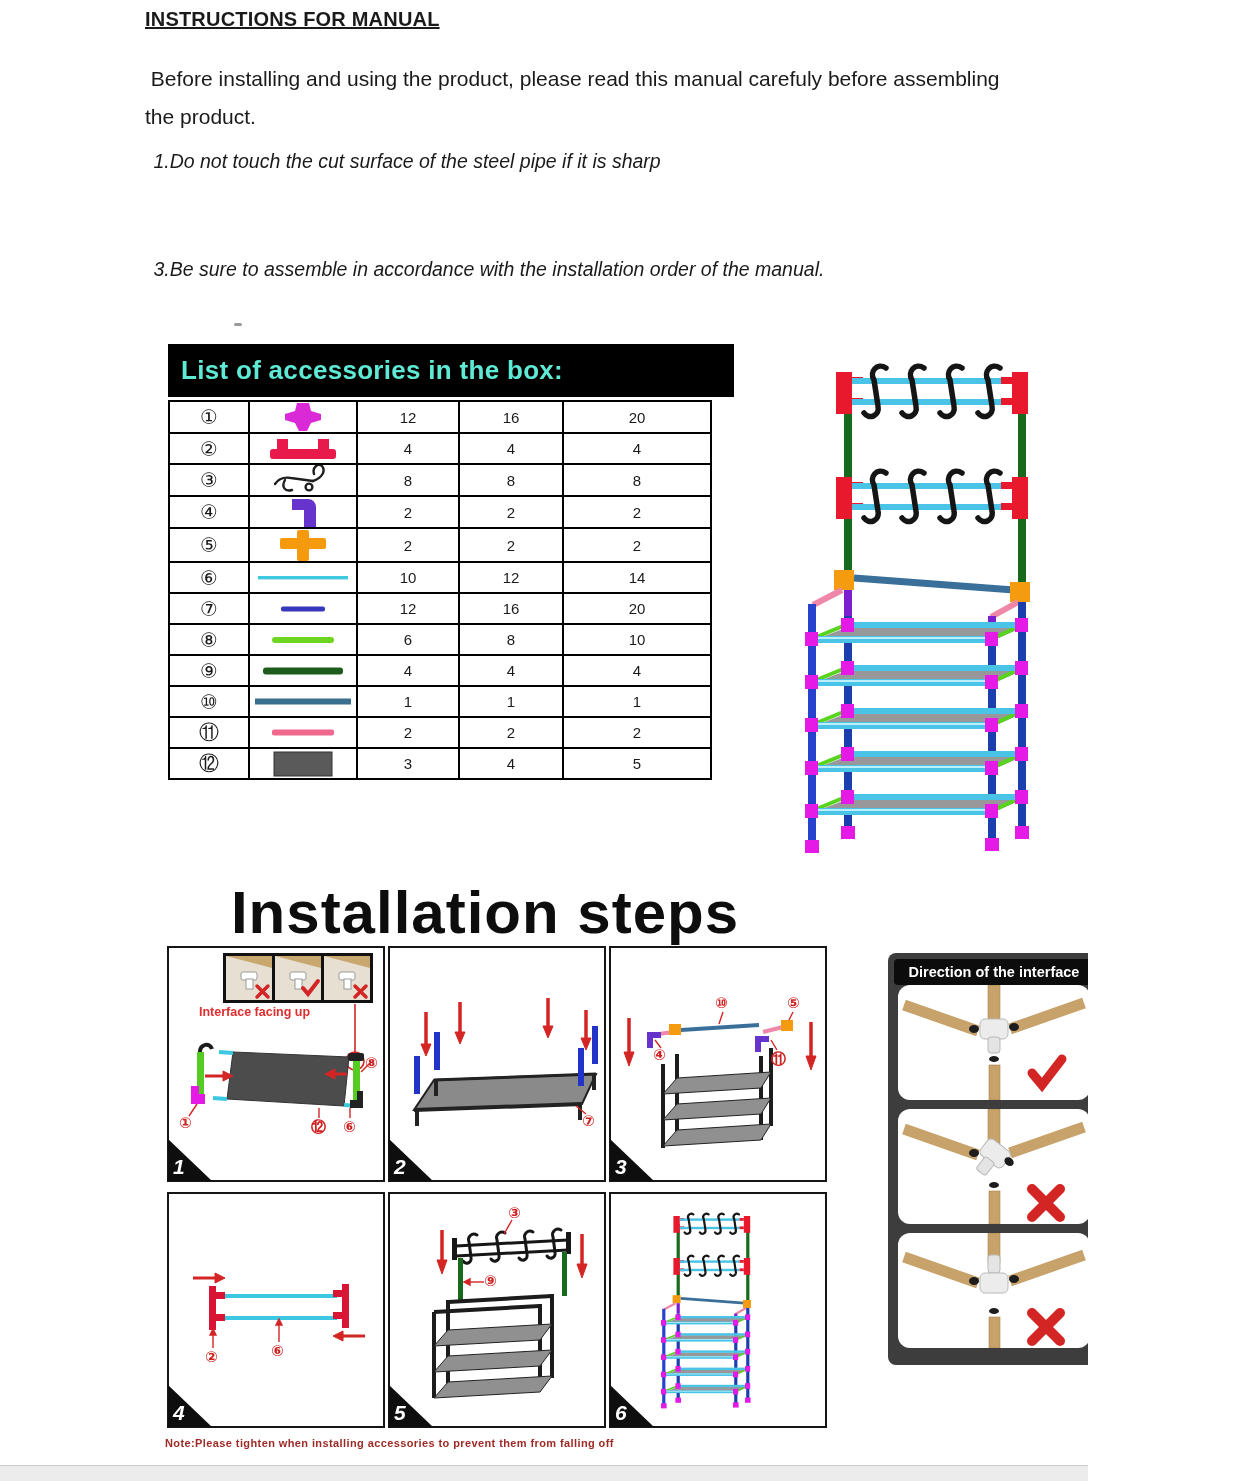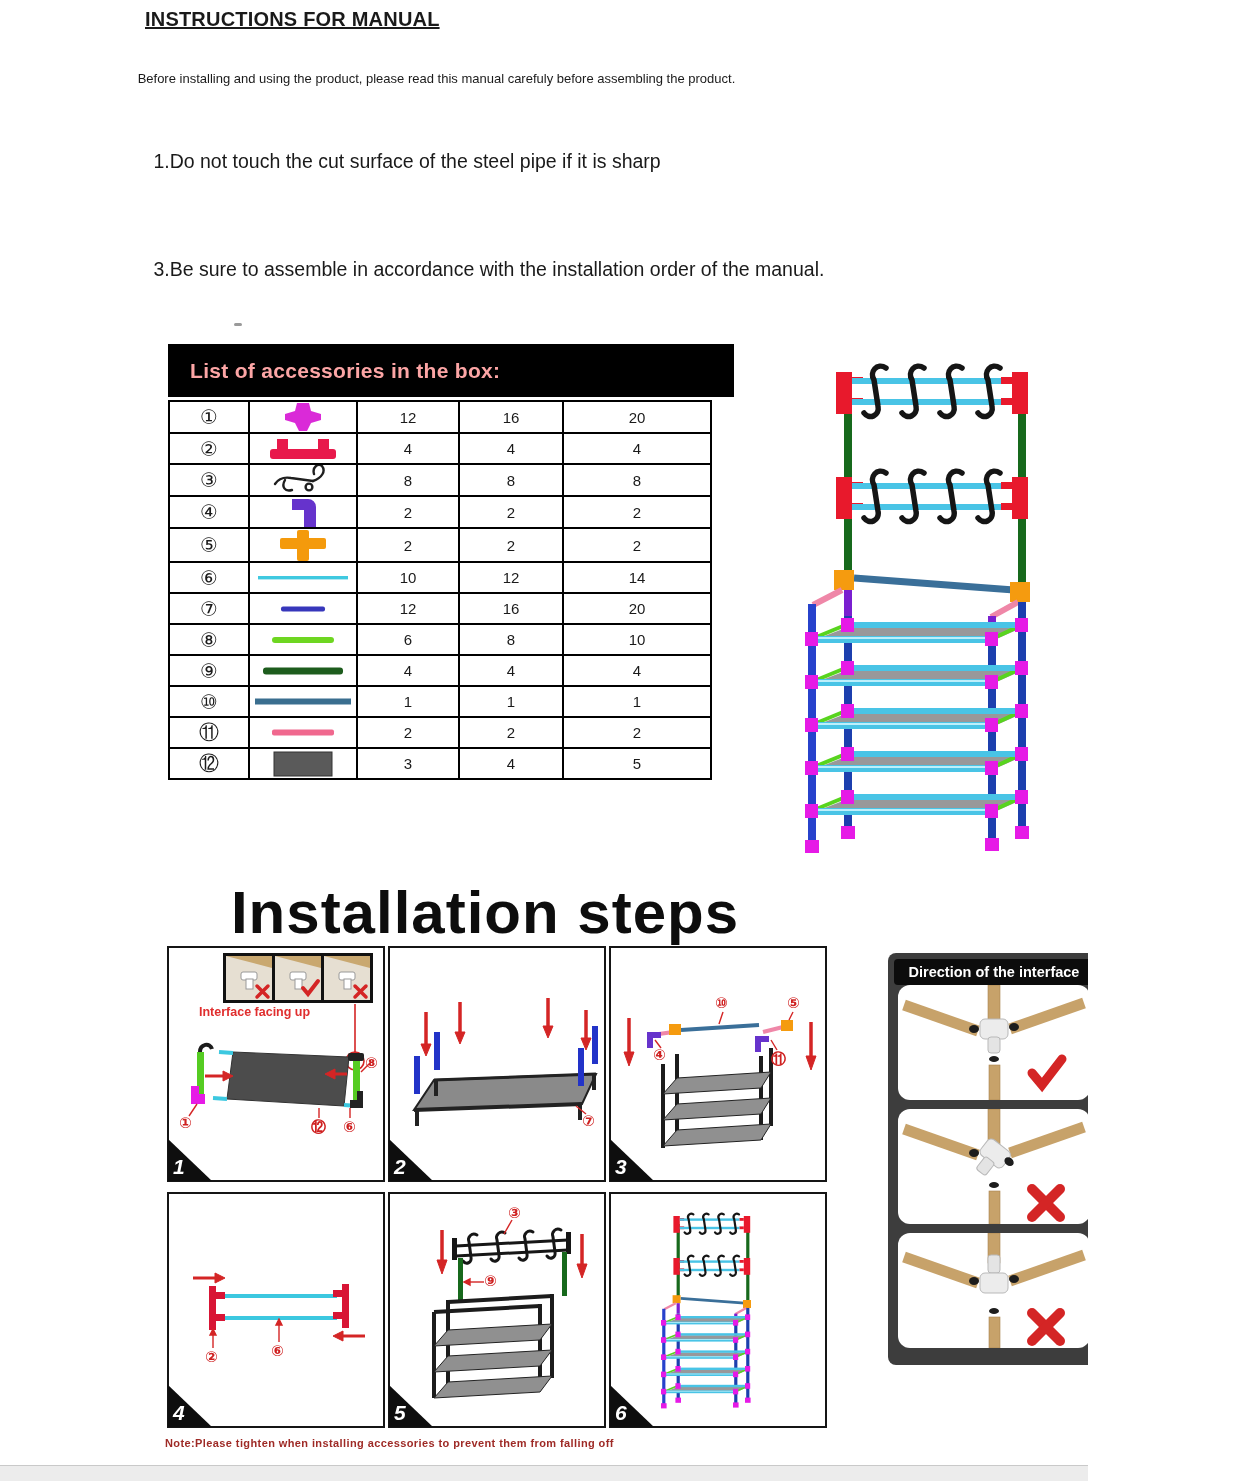--- a/index.html
+++ b/index.html
@@ -1,26 +1,26 @@
 <!DOCTYPE html>
 <html><head>
 <meta charset="utf-8">
 <style>
   html,body{margin:0;padding:0;background:#fff;}
   #page{position:relative;width:1088px;height:1481px;background:#ffffff;overflow:hidden;
         font-family:"Liberation Sans",sans-serif;color:#1a1a1a;}
   .abs{position:absolute;}
   
   .doc-title{left:145px;top:8px;font-size:20px;font-weight:700;text-decoration:underline;letter-spacing:.2px;}
-  .intro{left:134px;top:60px;width:885px;font-size:13px;line-height:38px;white-space:pre-wrap;}
-  .pt{left:148px;width:900px;font-size:19.5px;white-space:pre-wrap;}
+  .intro{left:145px;top:60px;width:885px;font-size:21px;line-height:38px;white-space:pre-wrap;}
+  .pt{left:148px;width:900px;font-size:19.5px;white-space:pre-wrap;font-style:italic;}
   .tiny-dash{left:234px;top:323px;width:8px;height:3px;background:#9a9a9a;border-radius:2px;}
   
-  .tbl-header{left:168px;top:344px;width:566px;height:53px;background:#000;color:#fca5a5;
-      font-size:21px;font-weight:700;line-height:53px;padding-left:22px;box-sizing:border-box;letter-spacing:.3px;}
+  .tbl-header{left:168px;top:344px;width:566px;height:53px;background:#000;color:#5eead4;
+      font-size:26px;font-weight:700;line-height:53px;padding-left:13px;box-sizing:border-box;letter-spacing:.3px;}
   table.acc{position:absolute;left:168px;top:400px;border-collapse:collapse;table-layout:fixed;}
   table.acc td,table.acc th{border:2px solid #000;text-align:center;vertical-align:middle;height:29px;padding:0;background:#fff;}
   table.acc th{font-size:17.5px;font-weight:700;}
   td.numcol{font-family:"DejaVu Sans",sans-serif;font-size:20px;}
   td.valcol{font-size:15px;}
   td.legcol svg{display:block;margin:0 auto;}
   .c-num{width:80px}.c-leg{width:108px}.c-3{width:102px}.c-4{width:104px}.c-5{width:148px}
   
   .steps-heading{left:215px;top:878px;width:540px;text-align:center;font-size:60px;font-weight:800;letter-spacing:1px;color:#0d0d0d;}
   

